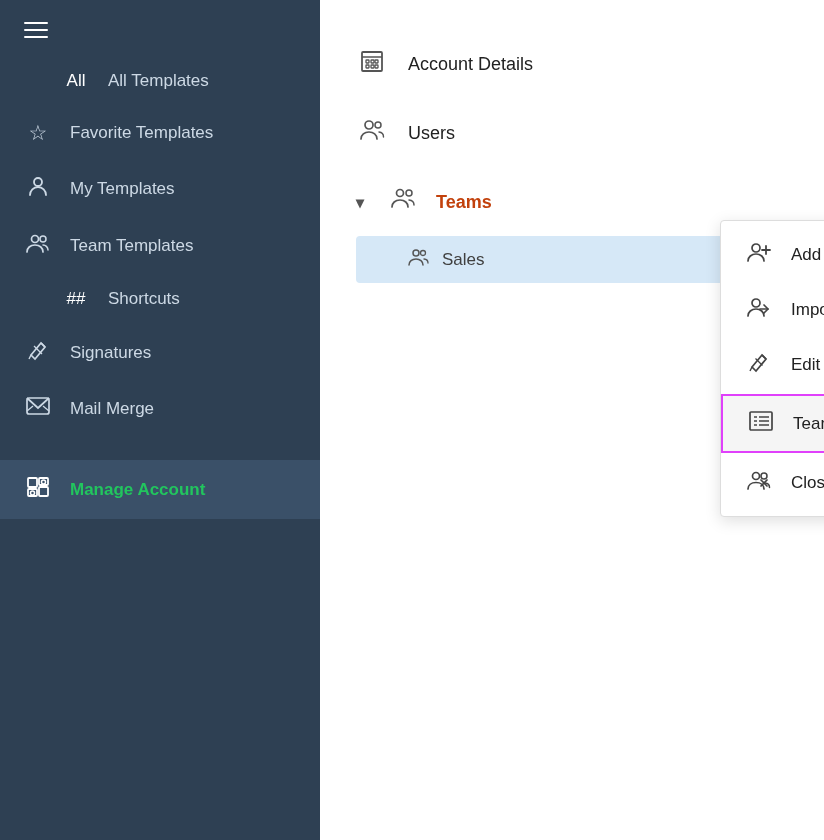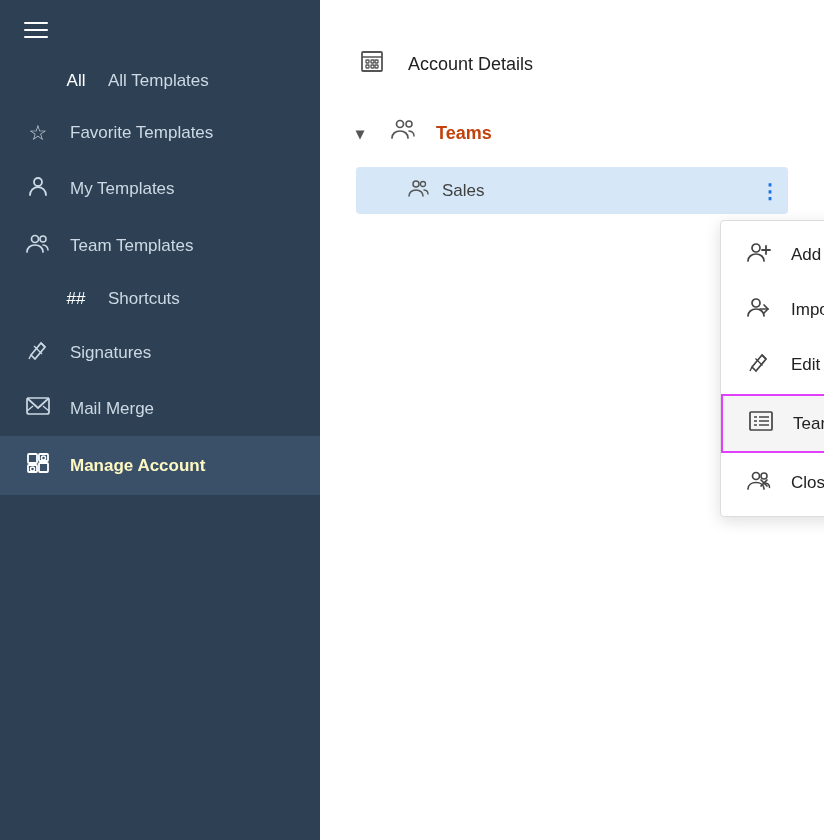--- a/index.html
+++ b/index.html
@@ -54,22 +54,23 @@
       padding: 15px 24px;
       cursor: pointer;
       color: #cdd9e5;
       font-size: 17px;
       font-weight: 400;
       transition: background 0.15s;
       text-decoration: none;
     }
     .sidebar-item.active {
       background: #3a5068;
-      color: #fef9c3;
+      color: #22c55e;
       font-weight: 600;
+      margin-top: 24px;
     }
     .sidebar-item .item-prefix {
       font-size: 17px;
       font-weight: 400;
       color: #fff;
       min-width: 28px;
       text-align: center;
       margin-left: 38px;
     }
     .sidebar-item .item-icon {
@@ -306,20 +307,31 @@
             <rect x="12" y="12" width="3" height="3" rx="0.5" stroke="#555" stroke-width="1.3"></rect>
             <rect x="16" y="12" width="3" height="3" rx="0.5" stroke="#555" stroke-width="1.3"></rect>
             <rect x="7" y="17" width="3" height="3" rx="0.5" stroke="#555" stroke-width="1.3"></rect>
             <rect x="12" y="17" width="3" height="3" rx="0.5" stroke="#555" stroke-width="1.3"></rect>
             <rect x="16" y="17" width="3" height="3" rx="0.5" stroke="#555" stroke-width="1.3"></rect>
           </svg>
         </span>
         <span style="font-size:18px;color:#222;">Account Details</span>
       </div>
 
+      <div class="ma-item">
+        <span class="ma-icon">
+          <svg width="26" height="26" viewBox="0 0 26 26" fill="none" xmlns="http://www.w3.org/2000/svg">
+            <circle cx="10" cy="8" r="4" stroke="#555" stroke-width="1.7"></circle>
+            <path d="M2 22c0-4.418 3.582-7 8-7s8 2.582 8 7" stroke="#555" stroke-width="1.7" stroke-linecap="round"></path>
+            <circle cx="19" cy="8" r="3" stroke="#555" stroke-width="1.5"></circle>
+            <path d="M20 15c2.5 0.2 4.5 2 4.5 5" stroke="#555" stroke-width="1.4" stroke-linecap="round"></path>
+          </svg>
+        </span>
+        <span style="font-size:18px;color:#222;">Users</span>
+      </div>
 
       <div class="teams-section">
         <div class="teams-header">
           <span class="chevron" style="font-size:16px;color:#555;min-width:16px;">▾</span>
           <span class="ma-icon">
             <svg width="26" height="26" viewBox="0 0 26 26" fill="none" xmlns="http://www.w3.org/2000/svg">
               <circle cx="9" cy="7" r="3.5" stroke="#555" stroke-width="1.7"></circle>
               <circle cx="18" cy="7" r="3" stroke="#555" stroke-width="1.5"></circle>
               <path d="M1 21c0-4 3.2-7 8-7s8 3 8 7" stroke="#555" stroke-width="1.7" stroke-linecap="round"></path>
               <path d="M18 14c2.8 0.2 5 2 5 5" stroke="#555" stroke-width="1.5" stroke-linecap="round"></path>

